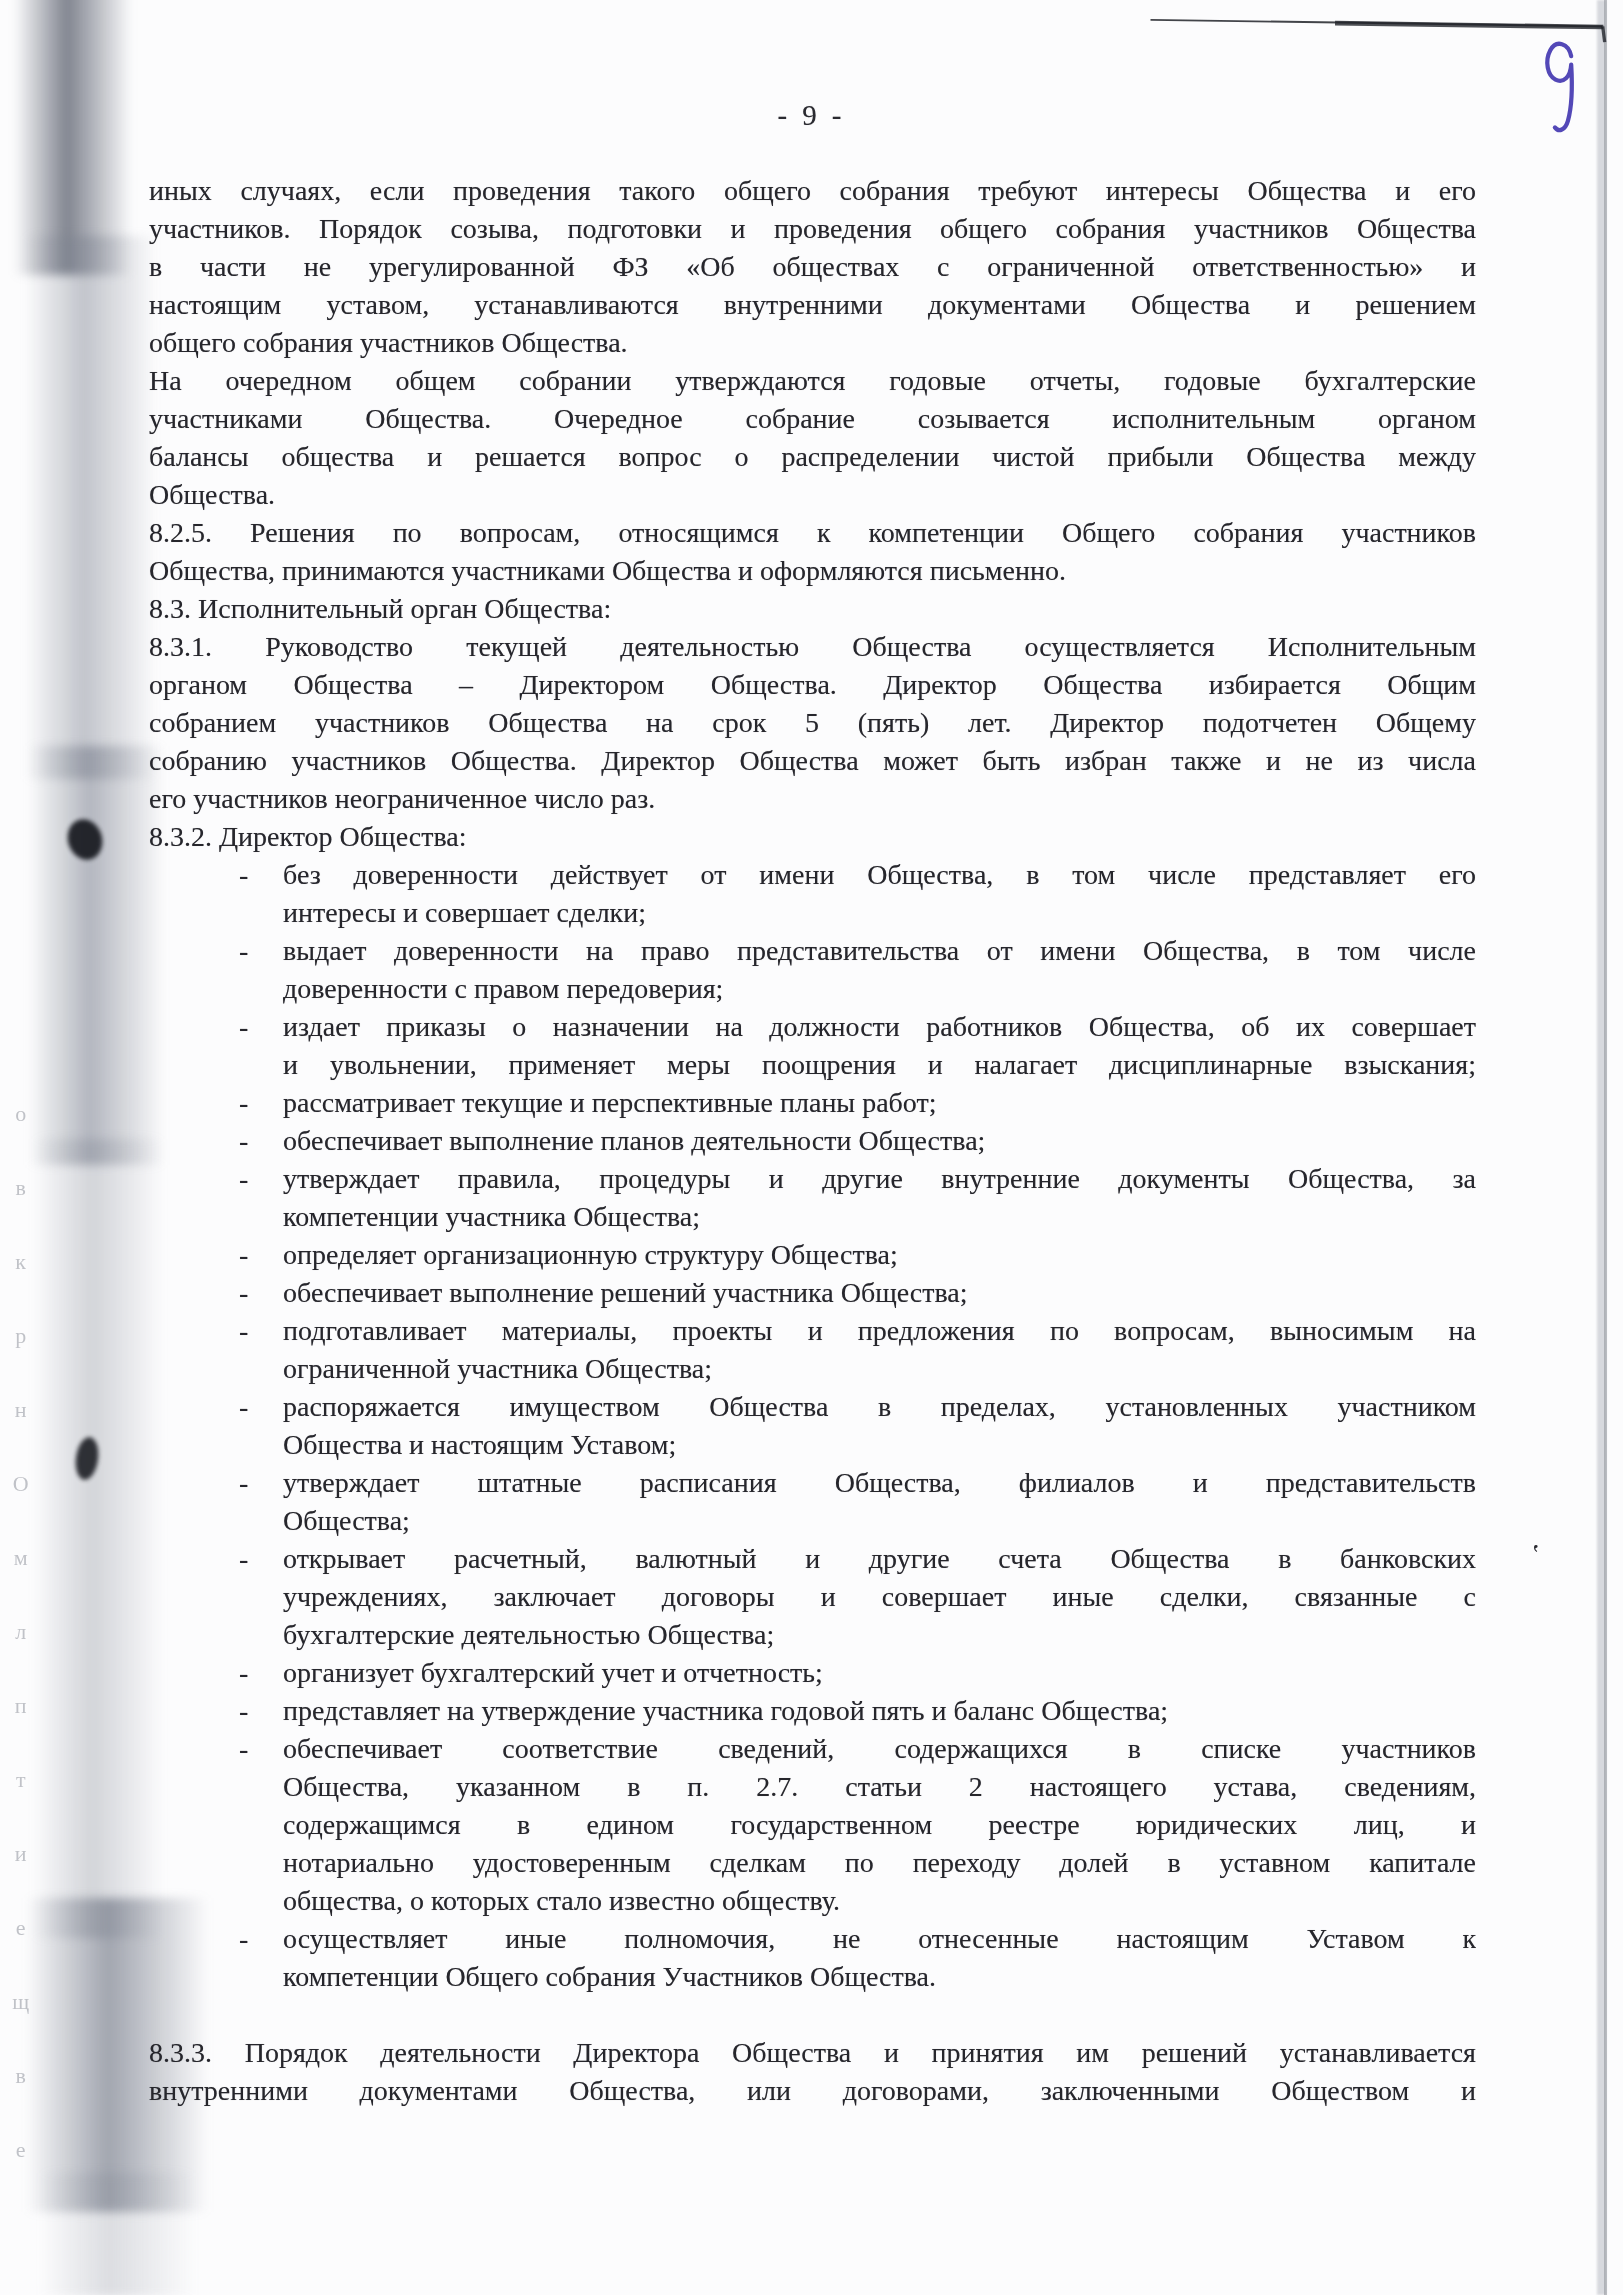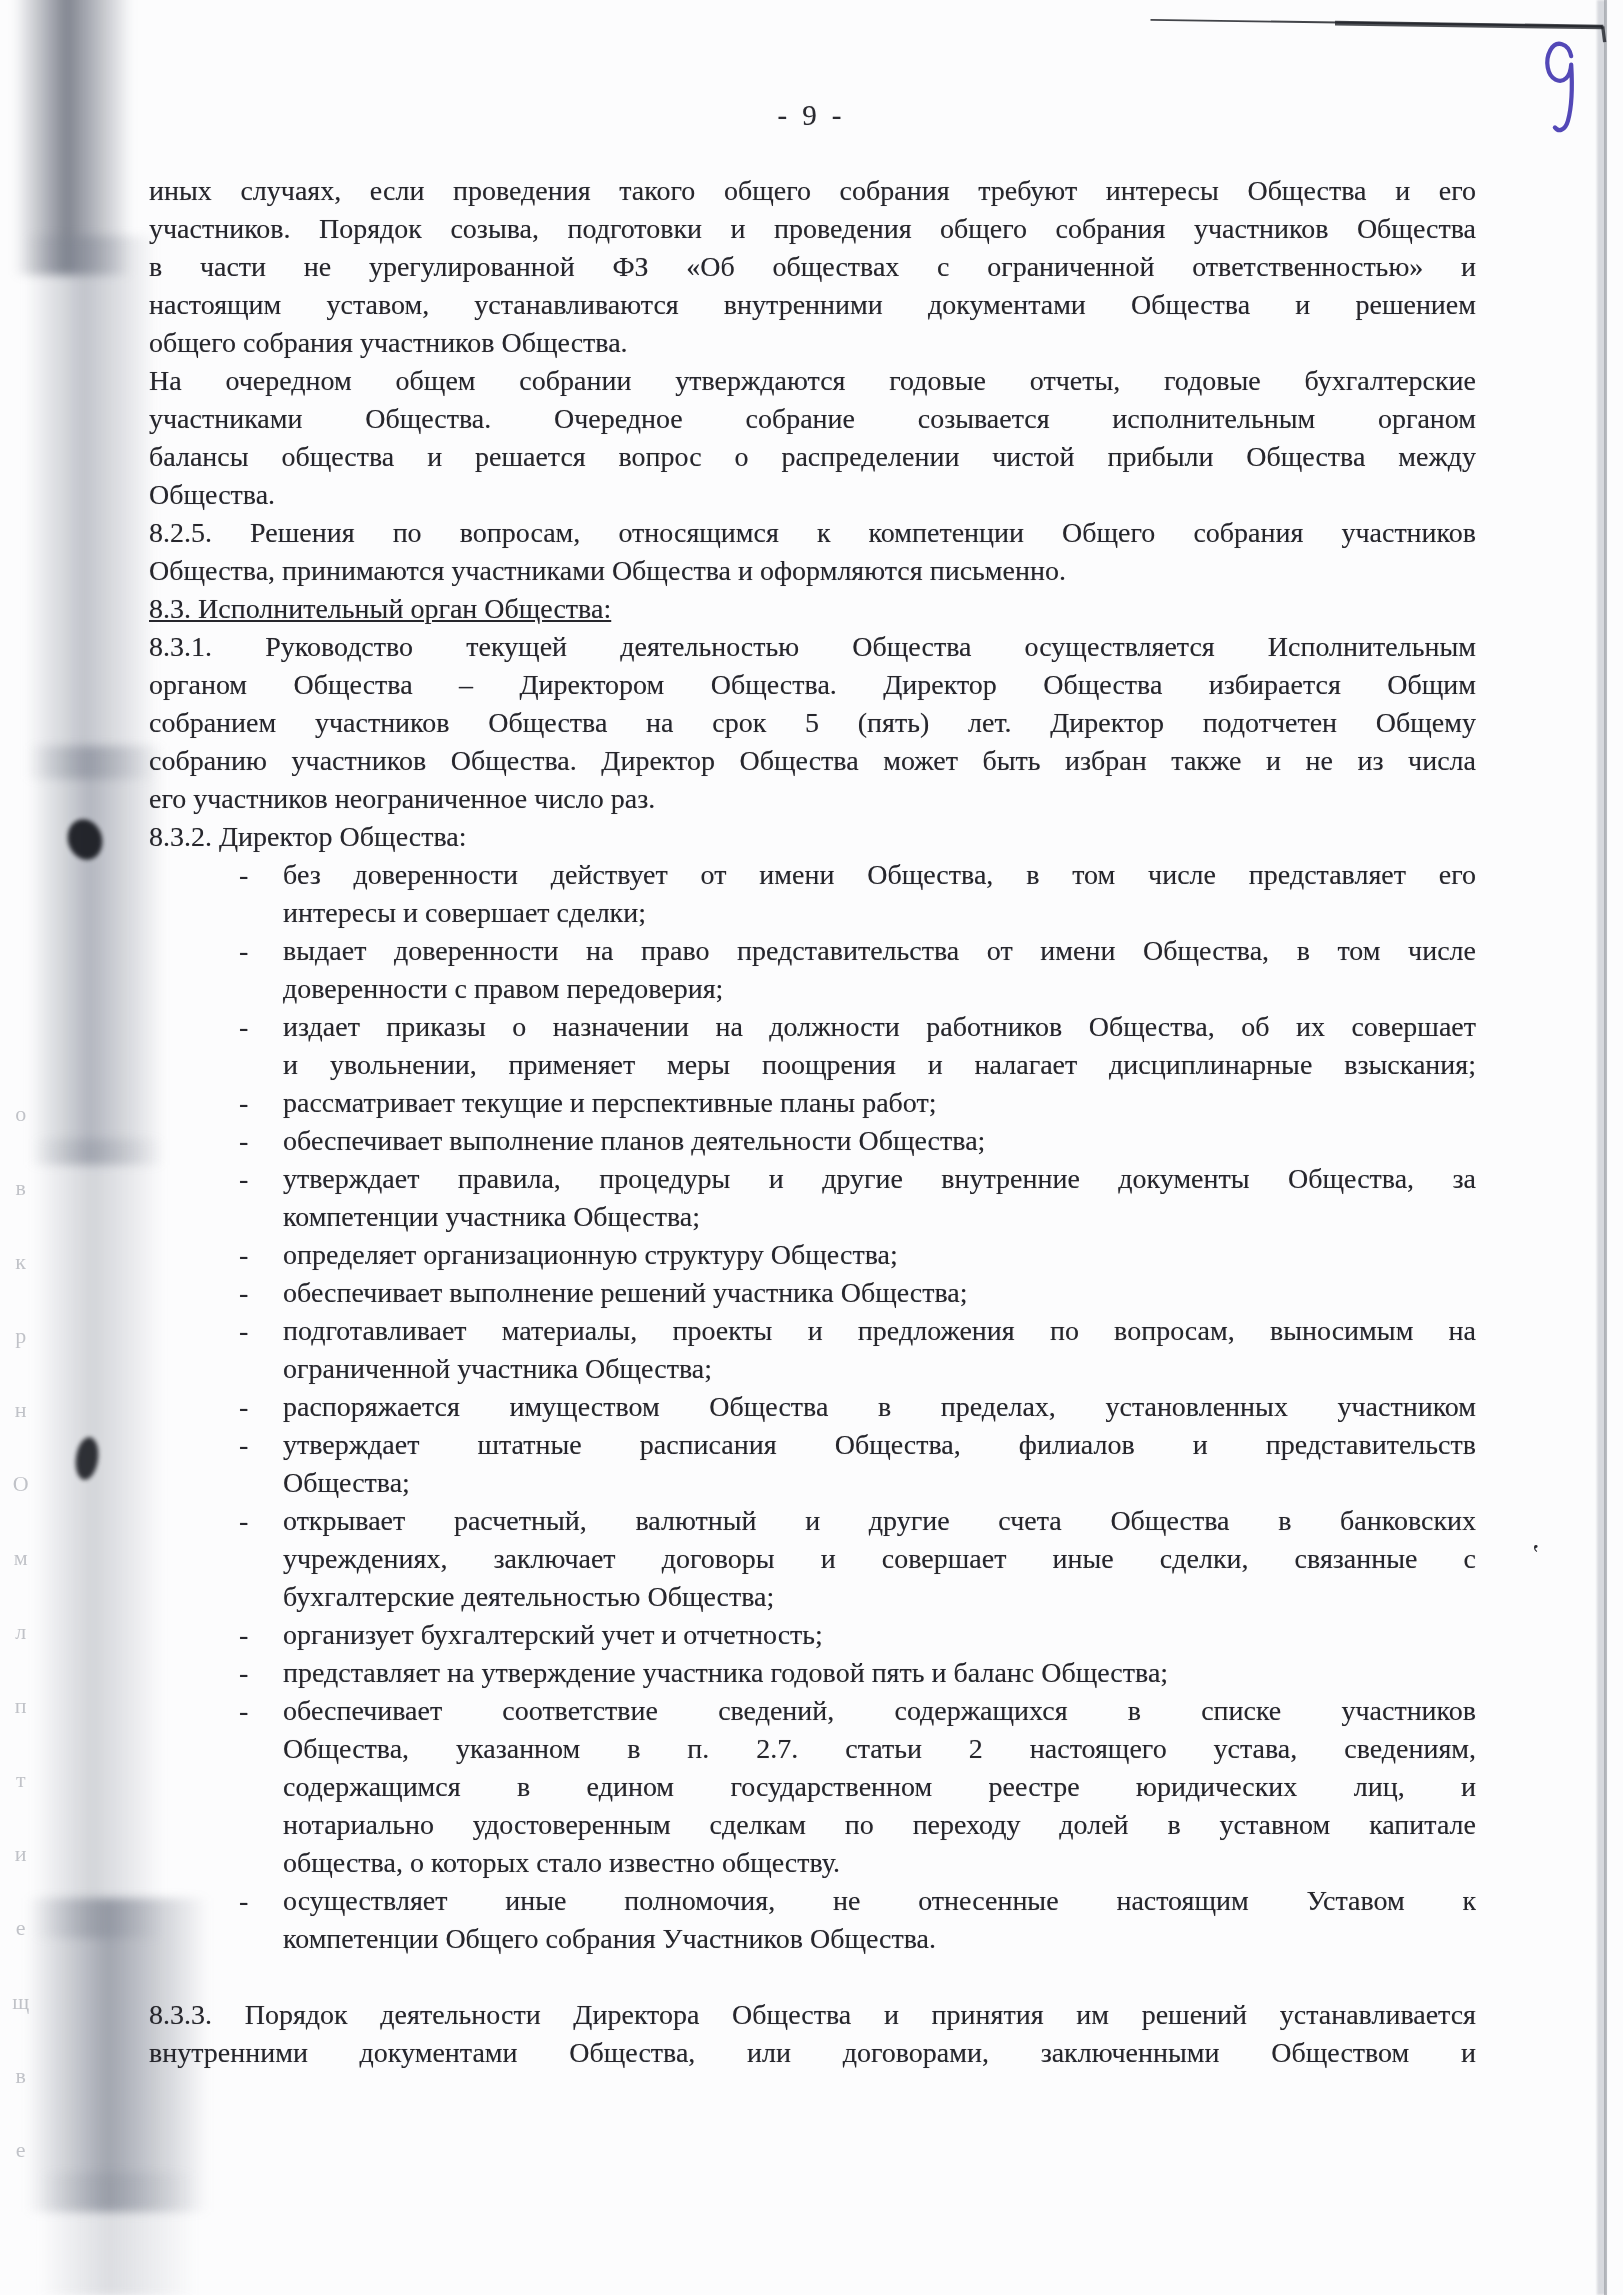--- a/index.html
+++ b/index.html
@@ -13,21 +13,21 @@
 
   
   .textblock { position:absolute; left:149px; top:172px; width:1327px;
                font-size:28px; color:#26262c; text-shadow:0 0 0.7px rgba(38,38,44,.38); }
   .l { position:relative; height:38px; line-height:38px; overflow:hidden;
        white-space:normal; }
   .j { text-align:justify; }
   .j::after { content:""; display:inline-block; width:100%; height:0; }
   .b, .bc { padding-left:134px; }
   .dash { position:absolute; left:90px; top:0; }
-  .u { border-bottom:2.6px solid #26262c; padding-bottom:8px;text-decoration:underline; }
+  .u { border-bottom:2.6px solid #26262c; padding-bottom:8px; }
   .blank { }
 
   
   .band { position:absolute; filter:blur(4.6px); pointer-events:none; }
   .band-top    { left:14.4px;  top:-26px;  width:118px; height:301px;
                  background:linear-gradient(90deg, rgba(70,76,92,0) 0%, rgba(70,76,92,.68) 45%, rgba(70,76,92,0) 100%); }
   .band-mid1   { left:25px;  top:236px;  width:131px; height:543px;
                  background:linear-gradient(90deg, rgba(122,128,142,0) 0%, rgba(122,128,142,.45) 45%, rgba(122,128,142,0) 100%); }
   .band-mid2   { left:27.5px;  top:746px; width:137px; height:419px;
                  background:linear-gradient(90deg, rgba(112,118,133,0) 0%, rgba(112,118,133,.52) 45%, rgba(112,118,133,0) 100%); }
@@ -132,20 +132,21 @@
     <div class="l bc j">и увольнении, применяет меры поощрения и налагает дисциплинарные взыскания;</div>
     <div class="l b"><span class="dash">-</span><span>рассматривает текущие и перспективные планы работ;</span></div>
     <div class="l b"><span class="dash">-</span><span>обеспечивает выполнение планов деятельности Общества;</span></div>
     <div class="l b j"><span class="dash">-</span><span>утверждает правила, процедуры и другие внутренние документы Общества, за</span></div>
     <div class="l bc">компетенции участника Общества;</div>
     <div class="l b"><span class="dash">-</span><span>определяет организационную структуру Общества;</span></div>
     <div class="l b"><span class="dash">-</span><span>обеспечивает выполнение решений участника Общества;</span></div>
     <div class="l b j"><span class="dash">-</span><span>подготавливает материалы, проекты и предложения по вопросам, выносимым на</span></div>
     <div class="l bc">ограниченной участника Общества;</div>
     <div class="l b j"><span class="dash">-</span><span>распоряжается имуществом Общества в пределах, установленных участником</span></div>
+    <div class="l bc">Общества и настоящим Уставом;</div>
     <div class="l b j"><span class="dash">-</span><span>утверждает штатные расписания Общества, филиалов и представительств</span></div>
     <div class="l bc">Общества;</div>
     <div class="l b j"><span class="dash">-</span><span>открывает расчетный, валютный и другие счета Общества в банковских</span></div>
     <div class="l bc j">учреждениях, заключает договоры и совершает иные сделки, связанные с</div>
     <div class="l bc">бухгалтерские деятельностью Общества;</div>
     <div class="l b"><span class="dash">-</span><span>организует бухгалтерский учет и отчетность;</span></div>
     <div class="l b"><span class="dash">-</span><span>представляет на утверждение участника годовой пять и баланс Общества;</span></div>
     <div class="l b j"><span class="dash">-</span><span>обеспечивает соответствие сведений, содержащихся в списке участников</span></div>
     <div class="l bc j">Общества, указанном в п. 2.7. статьи 2 настоящего устава, сведениям,</div>
     <div class="l bc j">содержащимся в едином государственном реестре юридических лиц, и</div>

